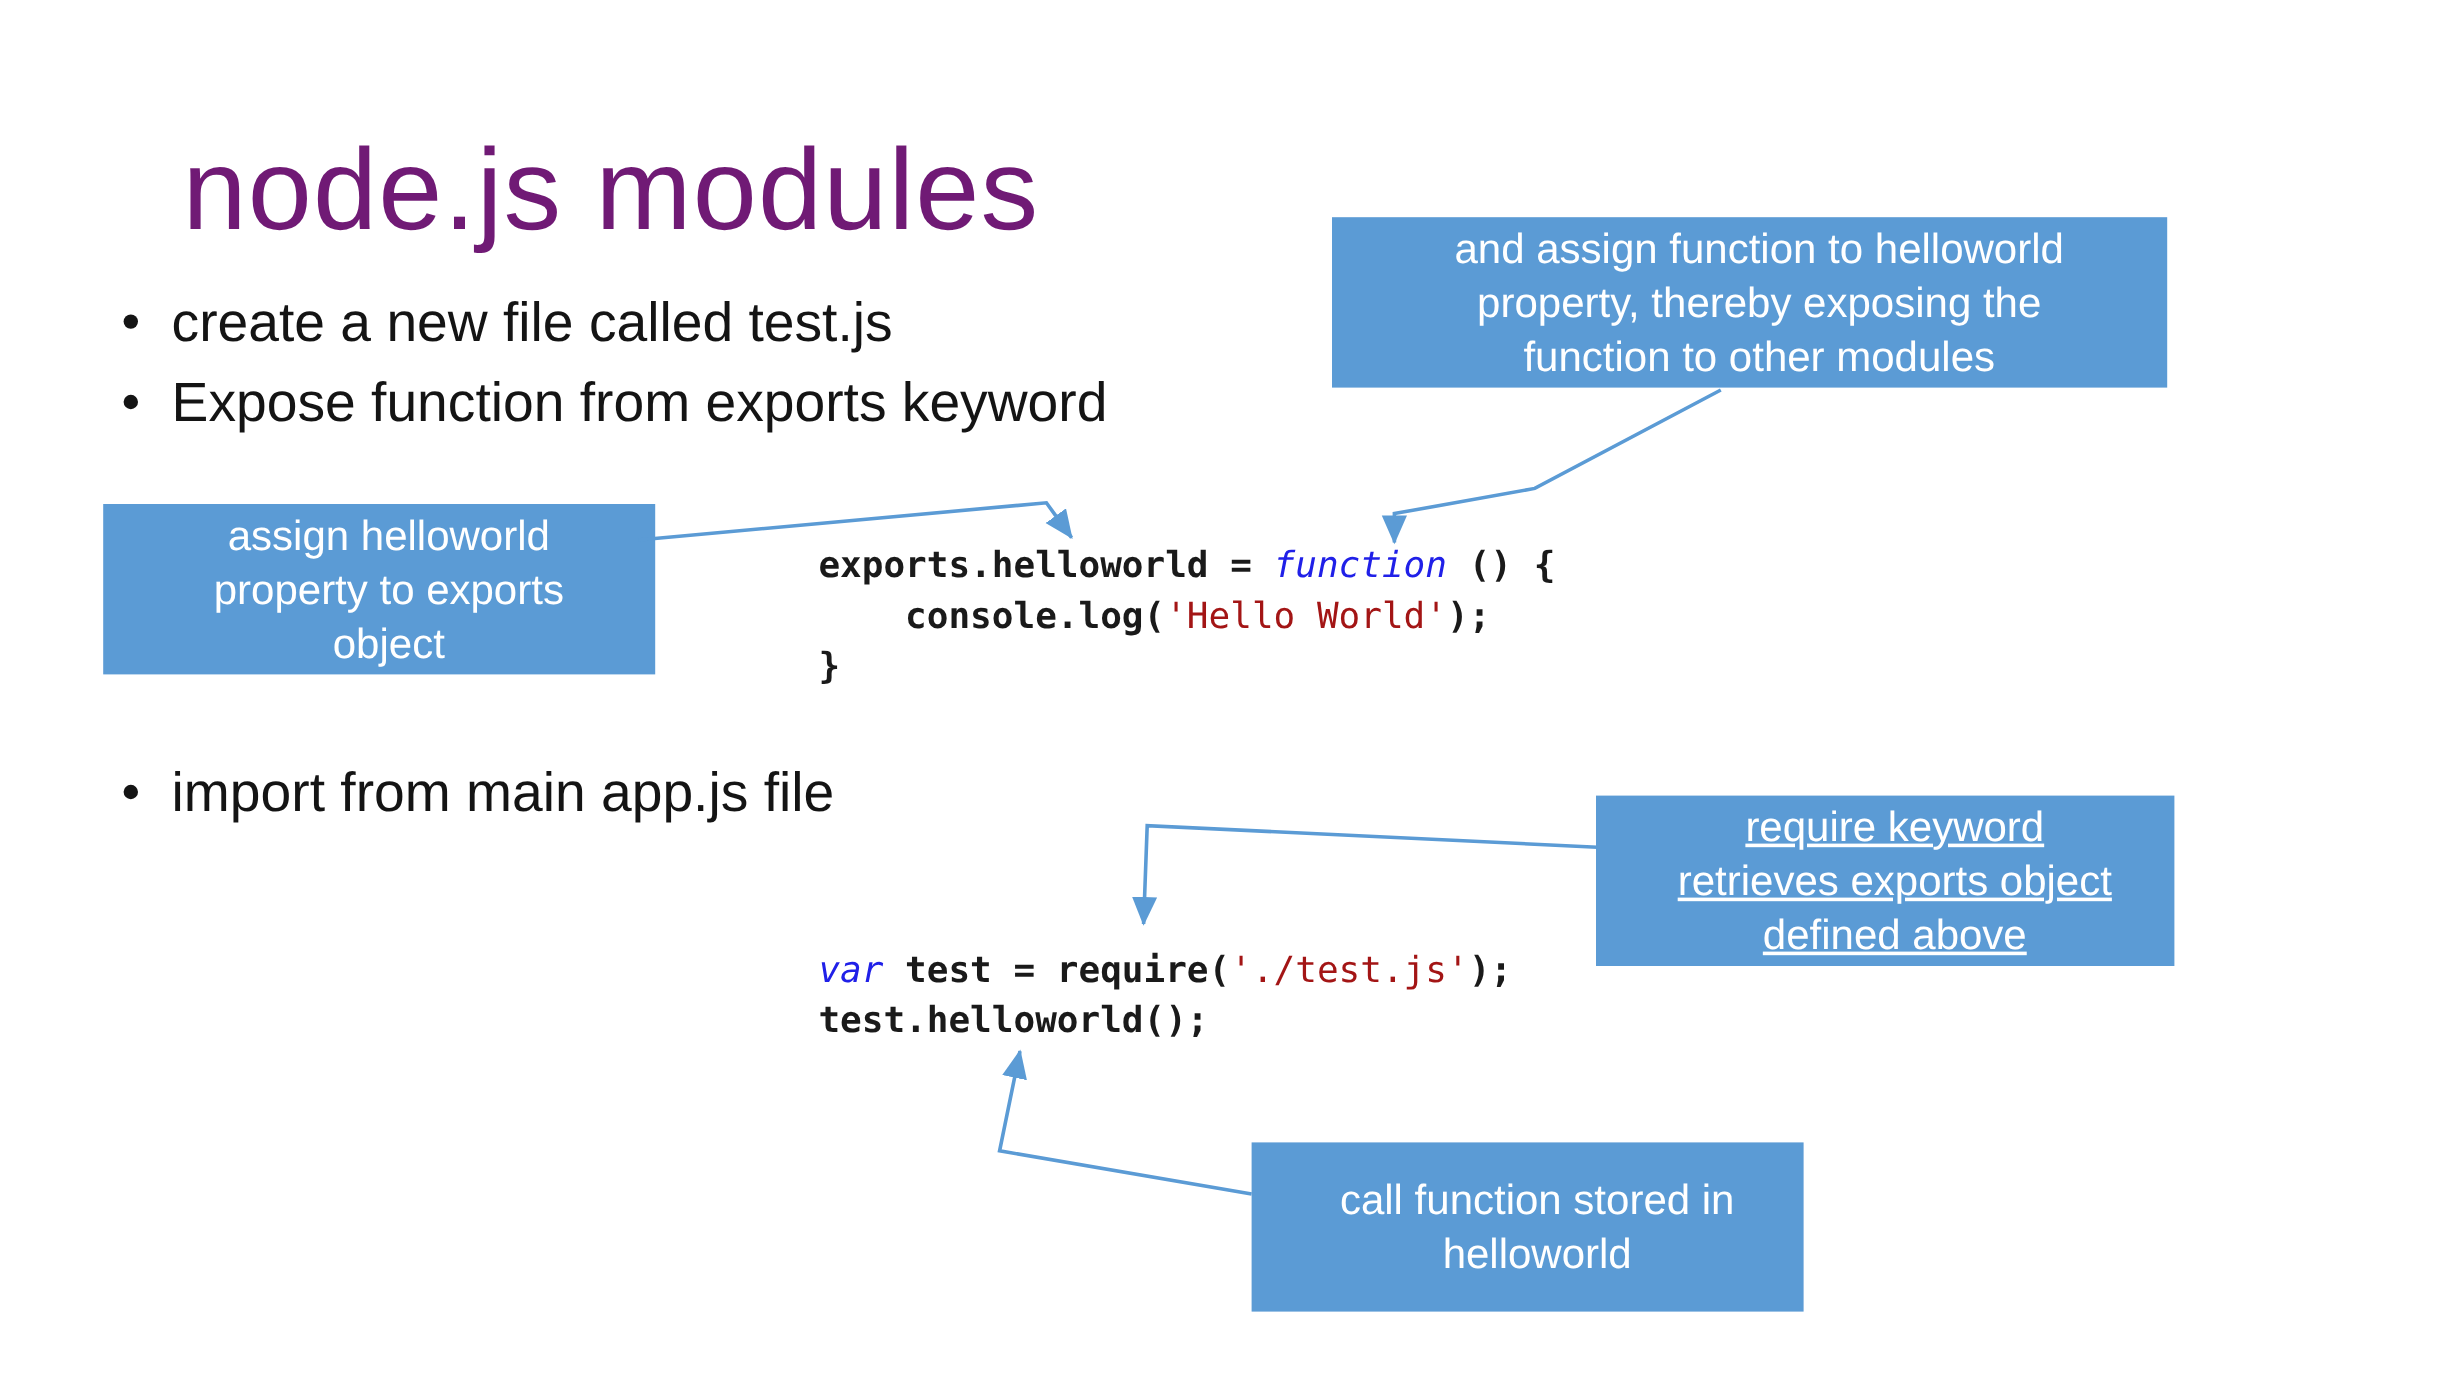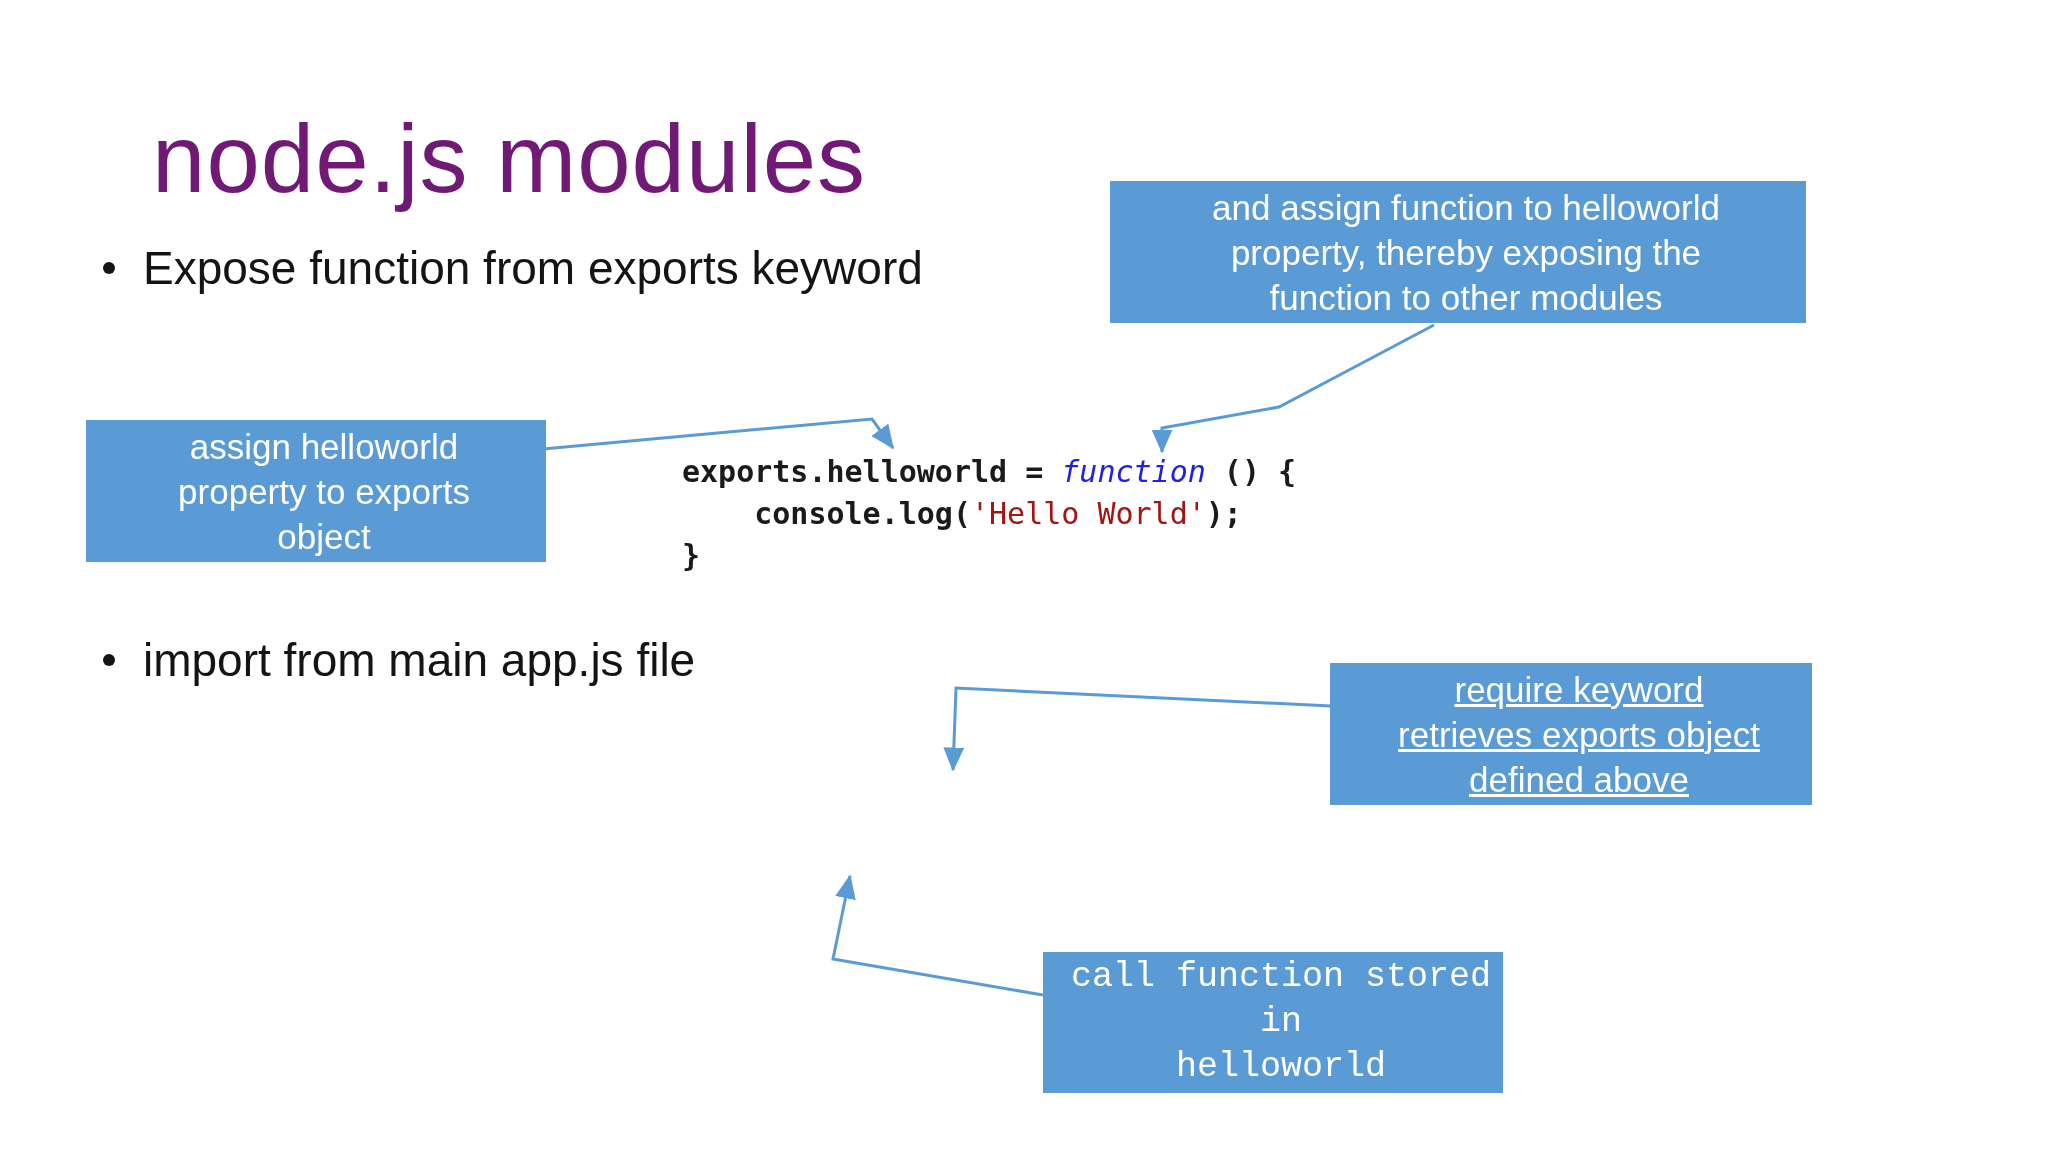--- a/index.html
+++ b/index.html
@@ -57,21 +57,21 @@
     text-align: center;
     font-size: 35px;
     line-height: 45px;
     font-weight: 400;
     white-space: pre-line;
     padding-left: 16px;
   }
   .callout-assign-function { left: 1110px; top: 181px; width: 680px; height: 142px; }
   .callout-assign-helloworld { left: 86px;  top: 420px; width: 444px; height: 142px; }
   .callout-require { left: 1330px; top: 663px; width: 466px; height: 142px; text-decoration: underline; }
-  .callout-call { left: 1043px; top: 952px; width: 444px; height: 141px; font-family: Liberation Mono, monospace; }
+  .callout-call { left: 1043px; top: 952px; width: 444px; height: 141px; }
 
   
   .code {
     position: absolute;
     left: 682px;
     font-family: "DejaVu Sans Mono", "Liberation Mono", monospace;
     font-size: 30px;
     line-height: 42px;
     white-space: pre;
   }
@@ -98,20 +98,24 @@
 </head>
 <body>
 
 <div class="slide">
 
   <div class="title">node.js modules</div>
 
   <div class="bullets bullets-top">
     <div class="bullet-item">
       <span class="bullet-dot"></span>
+      <span>create a new file called test.js</span>
+    </div>
+    <div class="bullet-item">
+      <span class="bullet-dot"></span>
       <span>Expose function from exports keyword</span>
     </div>
   </div>
 
   <div class="bullets bullets-import">
     <div class="bullet-item">
       <span class="bullet-dot"></span>
       <span>import from main app.js file</span>
     </div>
   </div>
@@ -126,20 +130,21 @@
 
   <div class="callout callout-require">require keyword
 retrieves exports object
 defined above</div>
 
   <div class="callout callout-call">call function stored in
 helloworld</div>
 
   <div class="code code-test-js"><div class="code-line"><span class="tok-plain">exports.helloworld = </span><span class="tok-keyword">function</span><span class="tok-plain"> () {</span></div><div class="code-line"><span class="tok-plain">    console.log(</span><span class="tok-string">'Hello World'</span><span class="tok-plain">);</span></div><div class="code-line"><span class="tok-plain">}</span></div></div>
 
+  <div class="code code-app-js"><div class="code-line"><span class="tok-keyword">var</span><span class="tok-plain"> test = require(</span><span class="tok-string">'./test.js'</span><span class="tok-plain">);</span></div><div class="code-line"><span class="tok-plain">test.helloworld();</span></div></div>
 
   <svg class="connectors" viewBox="0 0 2048 1152" xmlns="http://www.w3.org/2000/svg">
     <defs>
       <marker id="ah" orient="auto" markerUnits="strokeWidth" markerWidth="10" markerHeight="8" refX="7.5" refY="3.5">
         <path class="arrowhead-shape" d="M0,0 L8,3.5 L0,7 z"></path>
       </marker>
     </defs>
     <polyline points="532,450 872,419 893,448" marker-end="url(#ah)"></polyline>
     <polyline points="1434,325 1279,407 1162,428 1162,452" marker-end="url(#ah)"></polyline>
     <polyline points="1331,706 956,688 953,770" marker-end="url(#ah)"></polyline>

